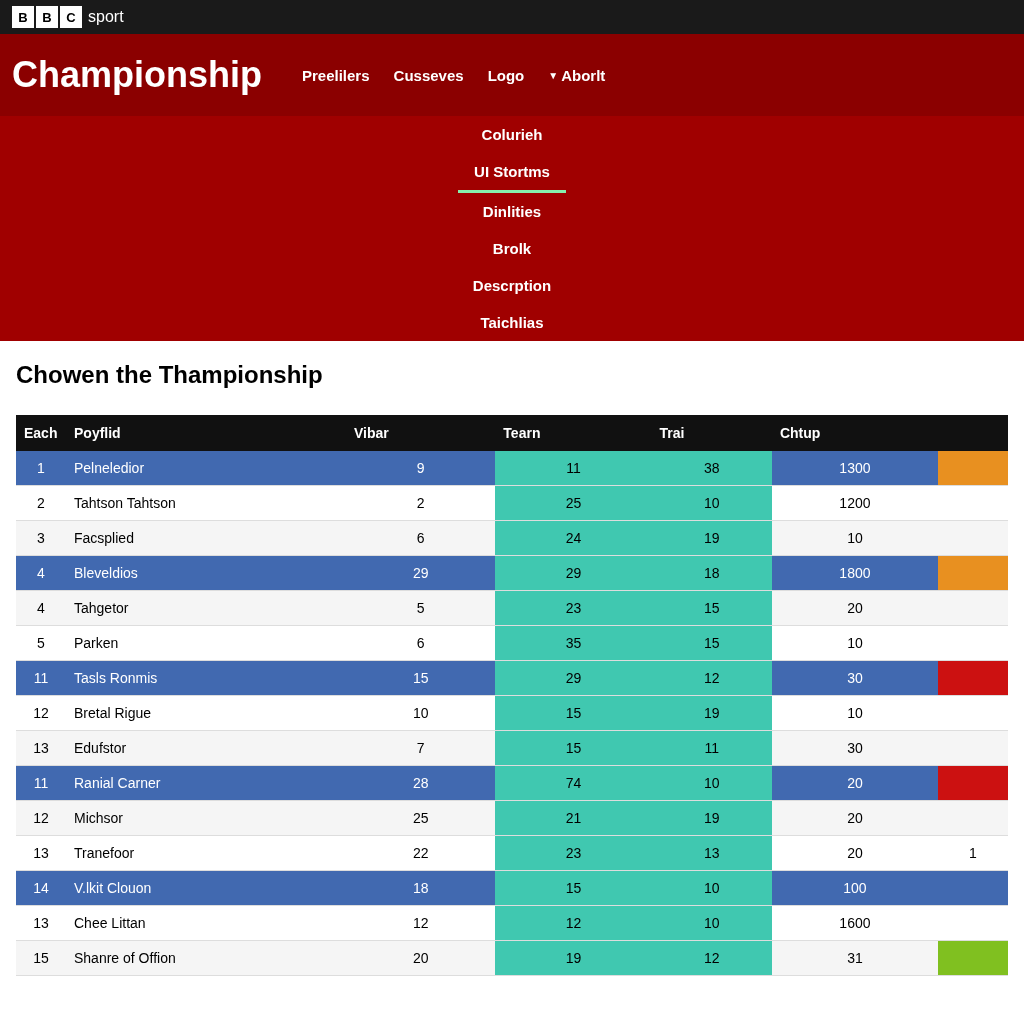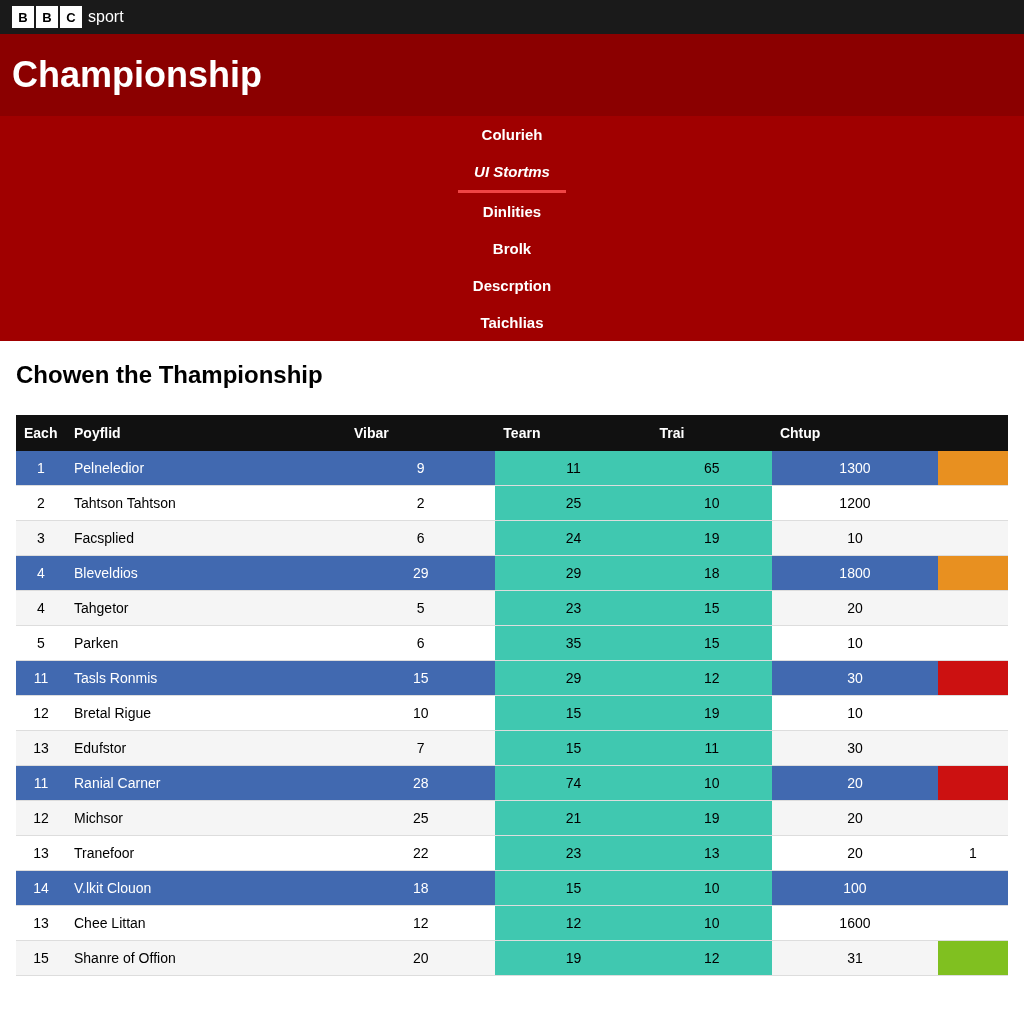--- a/index.html
+++ b/index.html
@@ -83,22 +83,21 @@
     }
     .sub-nav-item {
       color: #fff;
       font-size: 15px;
       font-weight: bold;
       padding: 10px 16px;
       cursor: pointer;
       position: relative;
     }
     .sub-nav-item.active {
-      border-bottom: 3px solid #ef4444;
-      font-style: italic;
+      border-bottom: 3px solid #86efac;
     }
 
     
     #content {
       padding: 20px 16px;
       background: #fff;
     }
     #page-heading {
       font-size: 24px;
       font-weight: bold;
@@ -176,20 +175,29 @@
       <div class="bbc-block">B</div>
       <div class="bbc-block">B</div>
       <div class="bbc-block">C</div>
     </div>
     <span class="bbc-sport-text">sport</span>
   </div>
 </div>
 
 <div id="title-bar">
   <span id="championship-title">Championship</span>
+  <div class="title-nav">
+    <span class="title-nav-item">Preelilers</span>
+    <span class="title-nav-item">Cusseves</span>
+    <span class="title-nav-item">Logo</span>
+    <span class="title-nav-item abort-item">
+      <span class="dropdown-arrow">▼</span>
+      <span>Aborlt</span>
+    </span>
+  </div>
 </div>
 
 <div id="sub-nav">
   <span class="sub-nav-item">Colurieh</span>
   <span class="sub-nav-item active">UI Stortms</span>
   <span class="sub-nav-item">Dinlities</span>
   <span class="sub-nav-item">Brolk</span>
   <span class="sub-nav-item">Descrption</span>
   <span class="sub-nav-item">Taichlias</span>
 </div>
@@ -209,21 +217,21 @@
         <th>Chtup</th>
         <th></th>
       </tr>
     </thead>
     <tbody id="table-body">
     <tr class="blue-row">
     <td class="cell-num">1</td>
     <td>Pelneledior</td>
     <td class="cell-num">9</td>
     <td class="cell-teal cell-num">11</td>
-    <td class="cell-teal cell-num">65</td>
+    <td class="cell-teal cell-num">38</td>
     <td class="cell-plain">1300</td>
     <td class="cell-num cell-orange">&nbsp;</td>
   </tr>
         <tr>
     <td class="cell-num">2</td>
     <td>Tahtson Tahtson</td>
     <td class="cell-num">2</td>
     <td class="cell-teal cell-num">25</td>
     <td class="cell-teal cell-num">10</td>
     <td class="cell-plain">1200</td>

